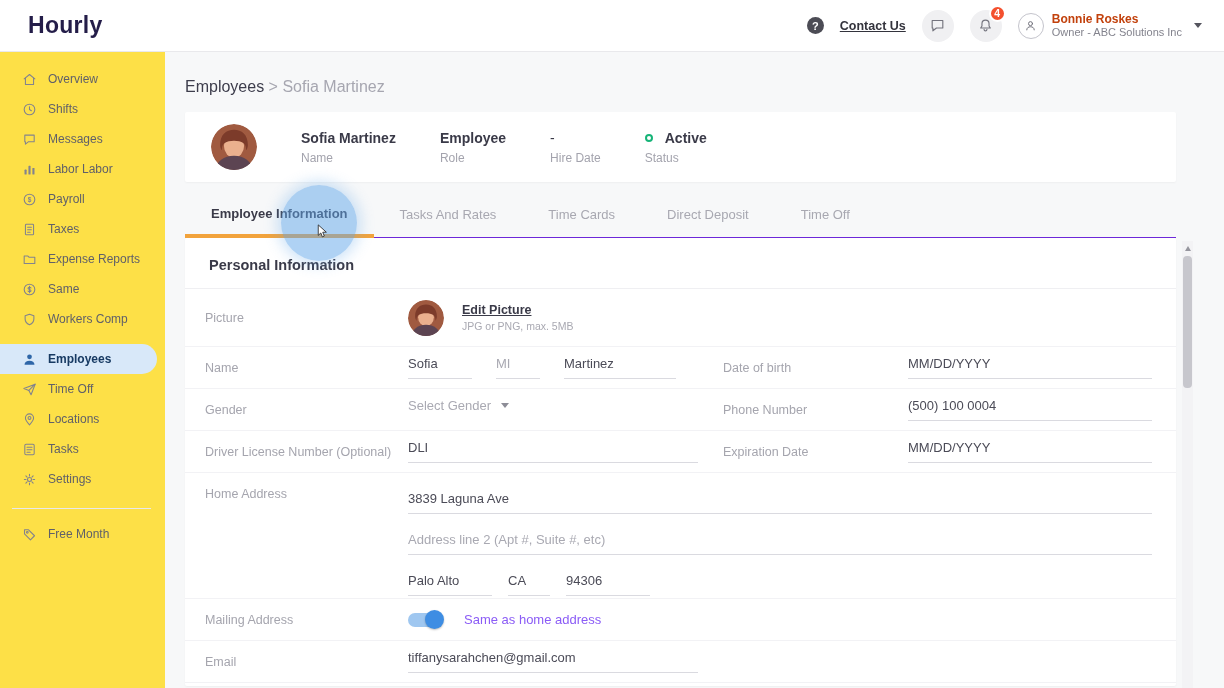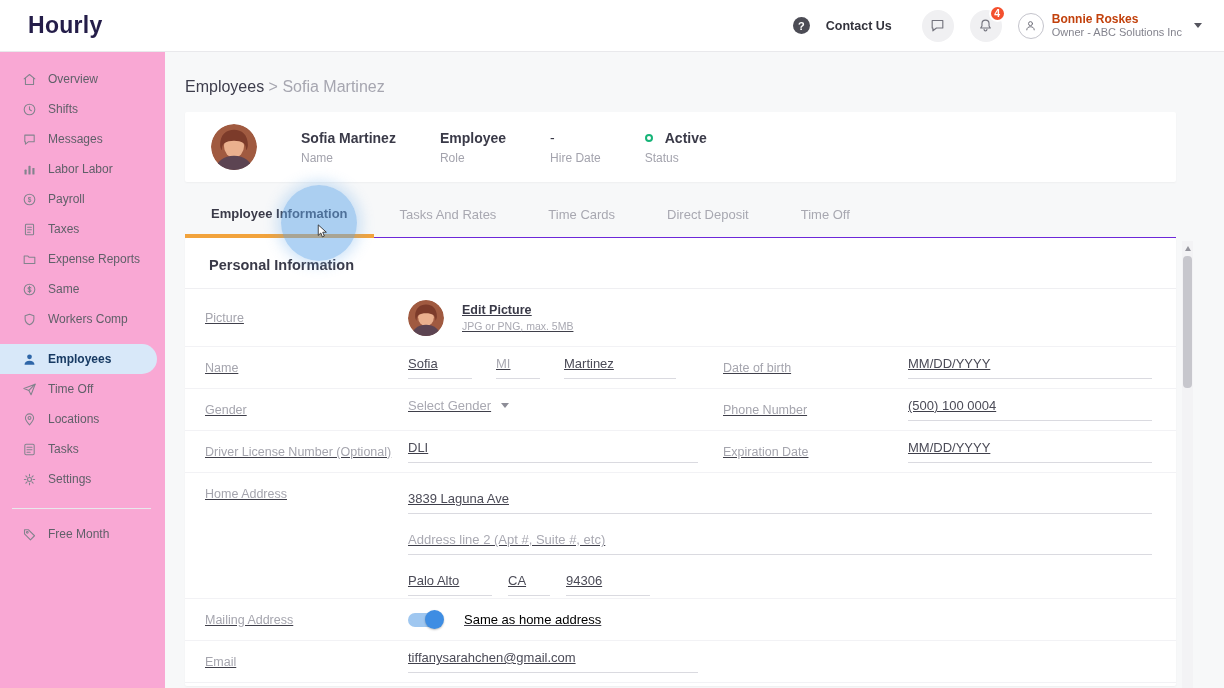--- a/index.html
+++ b/index.html
@@ -7,39 +7,39 @@
   body { font-family:"Liberation Sans", sans-serif; background:#f7f8f9; color:#3f3f4a; }
 
   
   .header { position:fixed; top:0; left:0; width:1224px; height:52px; background:#fff;
             border-bottom:1px solid #e9e9ec; display:flex; align-items:center;
             justify-content:space-between; padding:0 22px 0 28px; z-index:30; }
   .logo { font-size:23px; font-weight:bold; color:#241d49; letter-spacing:.3px; }
   .hright { display:flex; align-items:center; gap:16px; }
   .help-icon { width:17px; height:17px; border-radius:50%; background:#4c4c55; color:#fff;
                font-size:11px; font-weight:bold; display:flex; align-items:center; justify-content:center; }
-  .contact { font-size:12.5px; font-weight:bold; color:#33333c; margin-right:14px; }
+  .contact { font-size:12.5px; font-weight:bold; color:#33333c; margin-right:0;text-decoration:underline; }
   .iconbub { width:32px; height:32px; border-radius:50%; background:#f0f0f2; display:flex;
              align-items:center; justify-content:center; position:relative; cursor:pointer; }
   .iconbub svg { width:17px; height:17px; stroke:#73737d; fill:none; stroke-width:1.6;
                  stroke-linecap:round; stroke-linejoin:round; }
   .badge { position:absolute; top:-5px; right:-4px; min-width:17px; height:17px; border-radius:50%;
            background:#f4502e; color:#fff; font-size:10.5px; font-weight:bold;
            display:flex; align-items:center; justify-content:center; border:2px solid #fff; }
   .userchip { display:flex; align-items:center; gap:8px; cursor:pointer; }
   .avatar-ring { width:26px; height:26px; border-radius:50%; border:1px solid #c4c4cc; display:flex;
                  align-items:center; justify-content:center; }
   .avatar-ring svg { width:15px; height:15px; stroke:#73737d; fill:none; stroke-width:1.6; stroke-linecap:round; }
   .uname { font-size:12px; font-weight:bold; color:#c2410c; line-height:14px; }
   .urole { font-size:11px; color:#83838d; line-height:13px; }
   .caret-down { width:0; height:0; border-left:4.5px solid transparent; border-right:4.5px solid transparent;
                 border-top:5px solid #55555e; margin-left:4px; }
 
   
-  .sidebar { position:fixed; top:52px; left:0; width:165px; height:636px; background:#f9a8d4; padding-top:12px; z-index:20; }
+  .sidebar { position:fixed; top:52px; left:0; width:165px; height:636px; background:#fde047; padding-top:12px; z-index:20; }
   .side-item { display:flex; align-items:center; gap:11px; height:30px; padding-left:22px;
                font-size:12px; color:#606069; cursor:pointer; }
   .side-item svg { width:15px; height:15px; stroke:#83838d; fill:none; stroke-width:1.7;
                    stroke-linecap:round; stroke-linejoin:round; flex:0 0 auto; }
   .side-item svg.fillicon { fill:#83838d; stroke:none; }
   .side-item.active { background:#d8e8f9; border-radius:0 17px 17px 0; margin-right:8px;
                       color:#173a63; font-weight:bold; margin-top:10px; }
   .side-item.active svg.fillicon { fill:#2e66a8; }
   .side-divider { border-top:1px solid #e8e8ec; margin:14px 14px 10px 12px; }
 
@@ -65,21 +65,21 @@
   .tab.active { color:#3a3a48; font-weight:bold; border-bottom:4px solid #f2a33c; margin-bottom:-1px; }
 
   .click-halo { position:fixed; left:281px; top:185px; width:76px; height:76px; border-radius:50%;
                 background:rgba(96,165,233,.5); box-shadow:0 0 14px 4px rgba(96,165,233,.3);
                 z-index:40; pointer-events:none; }
   .click-halo svg { position:absolute; left:32px; top:38px; width:18px; height:18px; }
 
   
   .content-card { height:448px; overflow:hidden; position:relative; }
   .section-title { font-size:14.5px; font-weight:bold; color:#3a3a48; padding:19px 24px 15px; border-bottom:1px solid #efeff2; }
-  .frow { display:flex; align-items:center; min-height:42px; border-bottom:1px solid #f2f2f5; padding:0 24px 0 20px;text-decoration:underline; }
+  .frow { display:flex; align-items:center; min-height:42px; border-bottom:1px solid #f2f2f5; padding:0 24px 0 20px; }
   .flabel { width:203px; font-size:12.5px; color:#a5a5ae; flex:0 0 auto; }
   .frlabel { width:185px; font-size:12.5px; color:#a5a5ae; flex:0 0 auto; }
   .fgroup { width:315px; display:flex; gap:24px; align-items:flex-end; flex:0 0 auto; }
   .field { font-size:13px; color:#4b4b57; border-bottom:1px solid #dadae0; padding-bottom:7px; cursor:text; }
   .ph { color:#a9a9b2; }
   .w64{width:64px;} .w44{width:44px;} .w112{width:112px;} .w80{width:84px;} .w40{width:42px;}
   .fright { flex:1; }
   .select { display:flex; align-items:center; gap:10px; width:126px; cursor:pointer; border-bottom:1px solid transparent; }
   .sel-caret { width:0; height:0; border-left:4px solid transparent; border-right:4px solid transparent;
                border-top:5px solid #8d8d97; }
@@ -91,21 +91,21 @@
 
   .addr-row { align-items:flex-start; }
   .addr-fields { flex:1; padding-bottom:2px; }
   .sub { height:41px; display:flex; align-items:flex-end; gap:16px; }
   .sub .full { flex:1; }
   .addr-label { padding-top:14px; }
 
   .toggle { width:34px; height:14px; border-radius:7px; background:#9fc7f0; position:relative; cursor:pointer; margin-right:22px; }
   .toggle .knob { width:19px; height:19px; border-radius:50%; background:#3e8de3; position:absolute;
                   right:-2px; top:-3px; box-shadow:0 1px 2px rgba(0,0,0,.25); }
-  .toggle-label { font-size:13px; color:#000000;text-align:center; }
+  .toggle-label { font-size:13px; color:#8b5cf6;text-align:center; }
 
   
   .scrollbar { position:fixed; right:31px; top:241px; width:11px; height:447px; background:#f3f3f5; z-index:25; }
   .scroll-up { height:14px; display:flex; align-items:center; justify-content:center; cursor:pointer; }
   .scroll-up .tri { width:0; height:0; border-left:3.5px solid transparent; border-right:3.5px solid transparent;
                     border-bottom:5px solid #96969e; }
   .scroll-thumb { width:9px; margin:1px auto 0; height:132px; background:#c7c7cd; border-radius:4px; cursor:grab; }
 </style>
 </head>
 <body>

